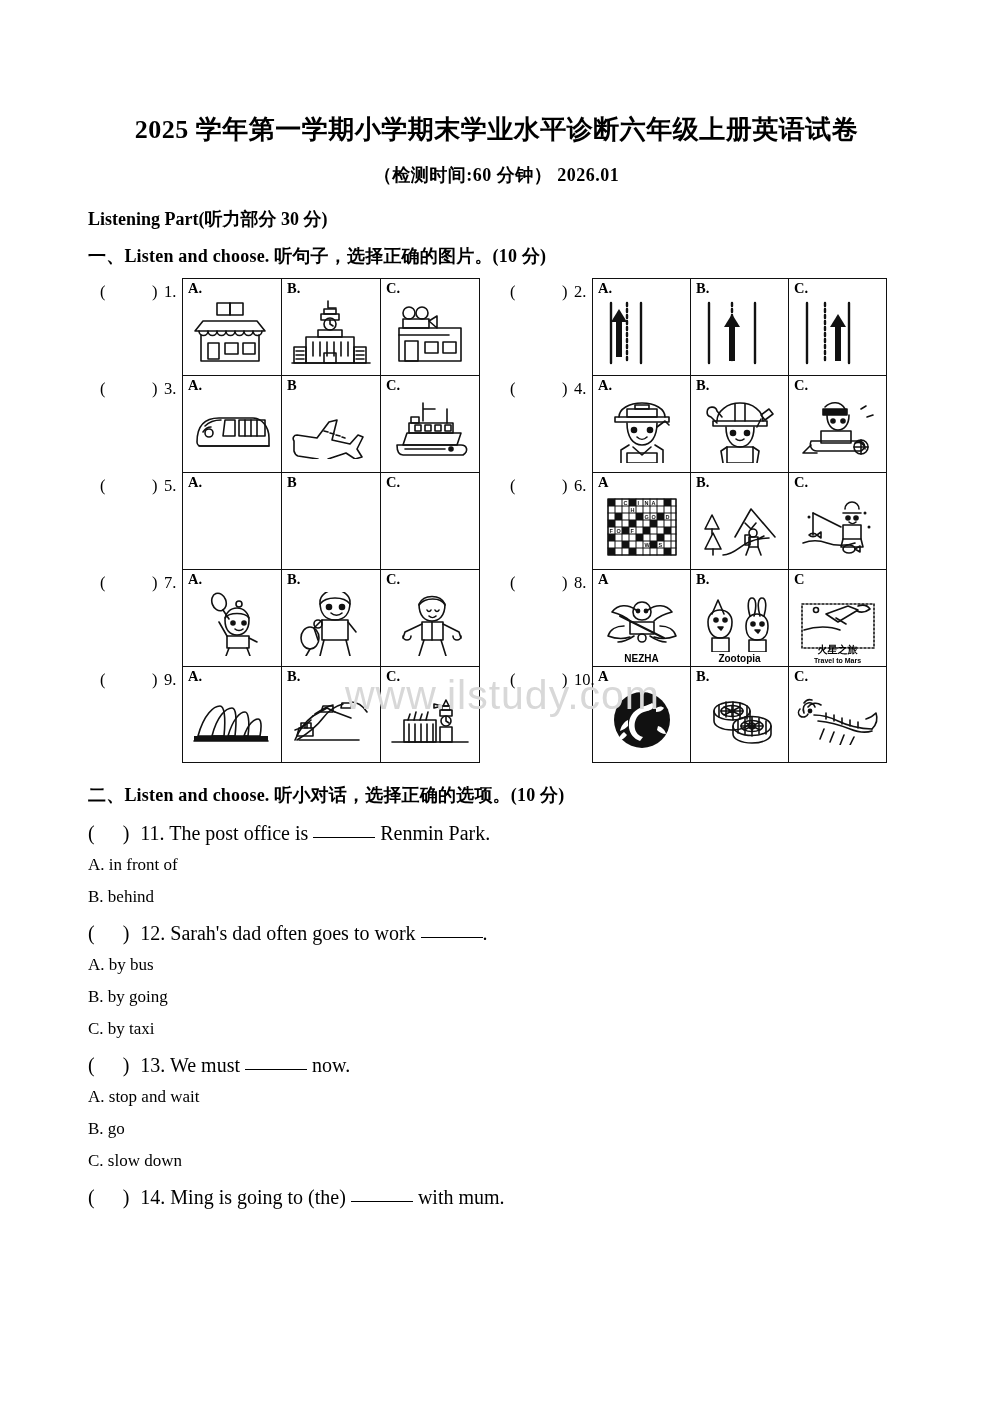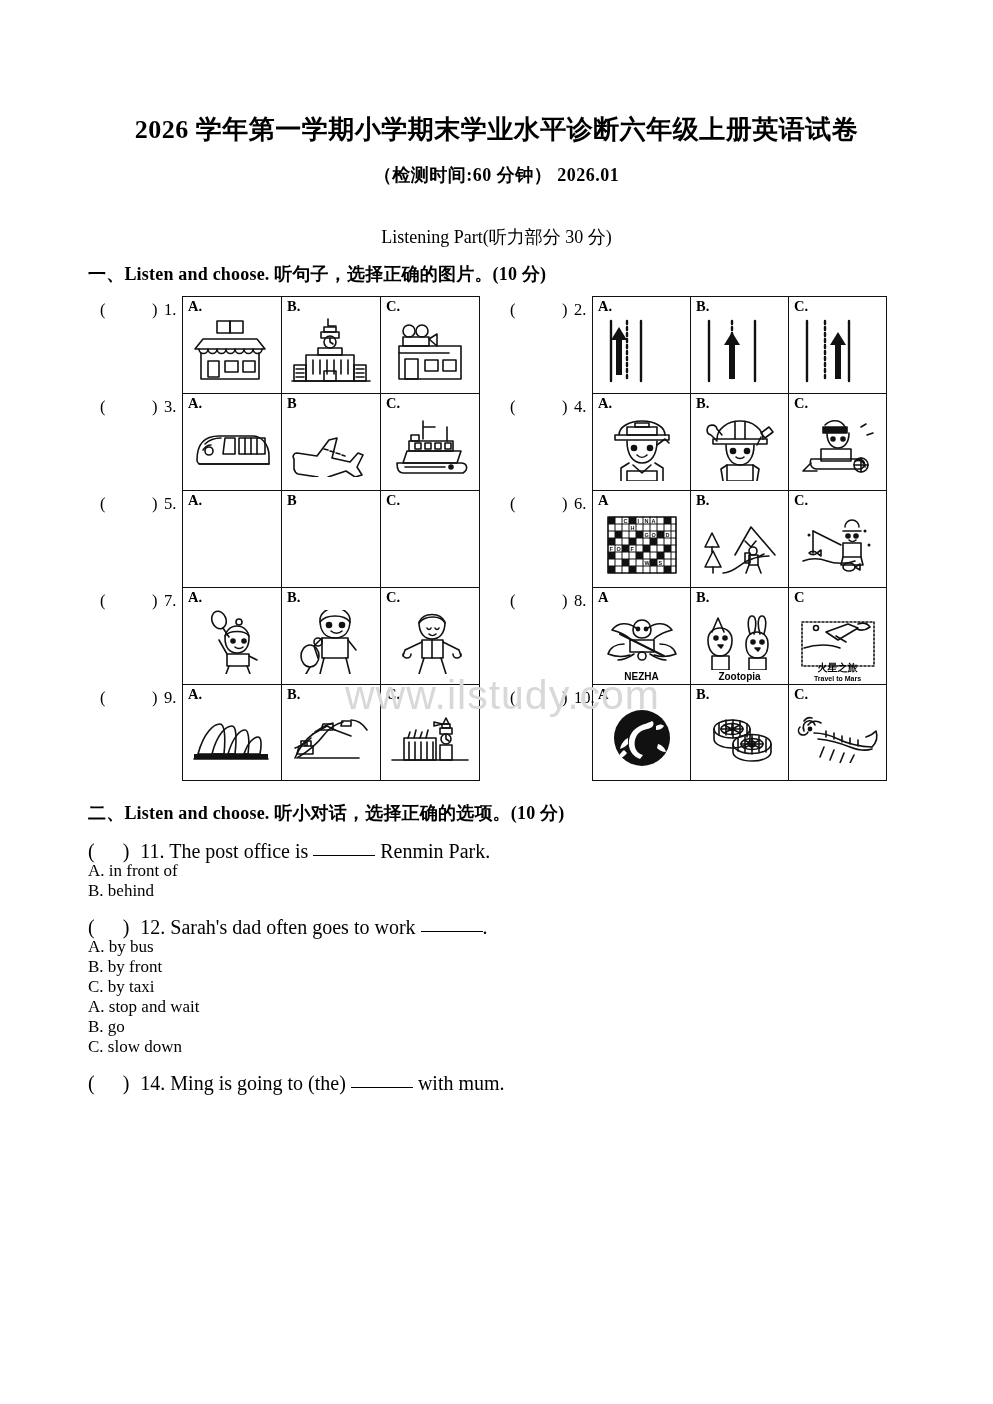--- a/index.html
+++ b/index.html
@@ -42,24 +42,24 @@
     line-height: 1.35;
   }
   .doc-subtitle {
     text-align: center;
     font-size: 18px;
     font-weight: bold;
     margin-top: 16px;
     letter-spacing: 0.5px;
   }
   .part-title {
-    text-align: center;
+    text-align: left;
     font-size: 18px;
-    font-weight: normal;
-    margin-top: 38px;
+    font-weight: bold;
+    margin-top: 20px;
   }
   .tip {
     font-size: 16px;
     color: #3a3a3a;
     margin-top: 14px;
     letter-spacing: 0.3px;
   }
   .section-heading {
     font-size: 18px;
     font-weight: bold;
@@ -132,28 +132,28 @@
   
   .qlist { margin-top: 12px; }
   .qline {
     font-size: 20px;
     line-height: 1.0;
     margin-top: 16px;
     white-space: nowrap;
   }
   .qstem .brk { letter-spacing: 6px; }
   .blank { display:inline-block; width: 62px; border-bottom: 1.2px solid #000; vertical-align: 2px; }
-  .optline { font-size: 17px; margin-top: 0; }
+  .optline { font-size: 17px; margin-top: 12px; }
 </style>
 </head>
 <body>
 
 <div class="page">
 
-  <div class="doc-title">2026 学年第一学期小学期末学业水平诊断六年级上册英语试卷</div>
+  <div class="doc-title">2025 学年第一学期小学期末学业水平诊断六年级上册英语试卷</div>
   <div class="doc-subtitle">（检测时间:60 分钟）  2026.01</div>
   <div class="part-title">Listening Part(听力部分  30 分)</div>
   <div class="section-heading">一、Listen and choose. 听句子，选择正确的图片。(10 分)</div>
 
   <div class="grids">
     <div class="grid-block grid-left" id="grid-left">
         <div class="qrow">
           <div class="qlabel">
             <span class="paren-open">(</span>
             <span class="paren-close">)</span>
@@ -807,22 +807,23 @@
   </div>
 
   <div class="section-heading">二、Listen and choose. 听小对话，选择正确的选项。(10 分)</div>
 
   <div class="qlist" id="qlist">
       <div class="qline qstem"><span class="brk">(&nbsp;&nbsp;)</span> <span>11.</span> <span>The post office is </span><span class="blank"></span><span> Renmin Park.</span></div>
       <div class="optline">A. in front of</div>
       <div class="optline">B. behind</div>
       <div class="qline qstem"><span class="brk">(&nbsp;&nbsp;)</span> <span>12.</span> <span>Sarah's dad often goes to work </span><span class="blank"></span><span>.</span></div>
       <div class="optline">A. by bus</div>
-      <div class="optline">B. by front</div>
+      <div class="optline">B. by going</div>
       <div class="optline">C. by taxi</div>
+      <div class="qline qstem"><span class="brk">(&nbsp;&nbsp;)</span> <span>13.</span> <span>We must </span><span class="blank"></span><span> now.</span></div>
       <div class="optline">A. stop and wait</div>
       <div class="optline">B. go</div>
       <div class="optline">C. slow down</div>
       <div class="qline qstem"><span class="brk">(&nbsp;&nbsp;)</span> <span>14.</span> <span>Ming is going to (the) </span><span class="blank"></span><span> with mum.</span></div>
     </div>
 </div>
 
 <div class="watermark">
   <div class="wm-text">www.ilstudy.com</div>
 </div>

